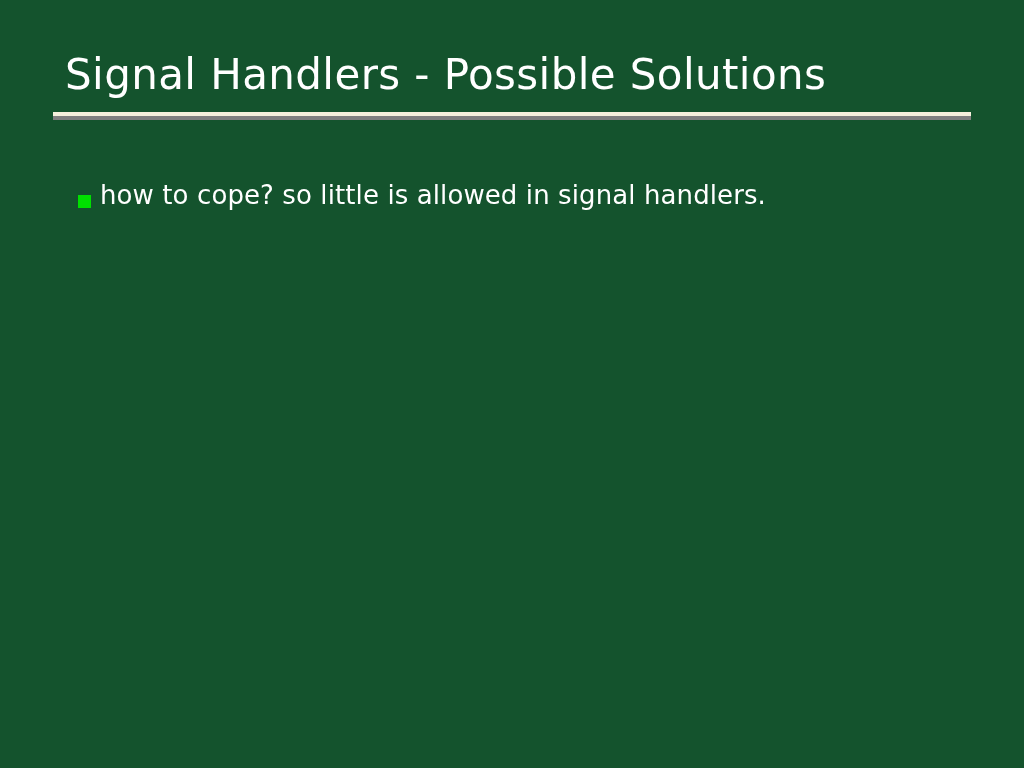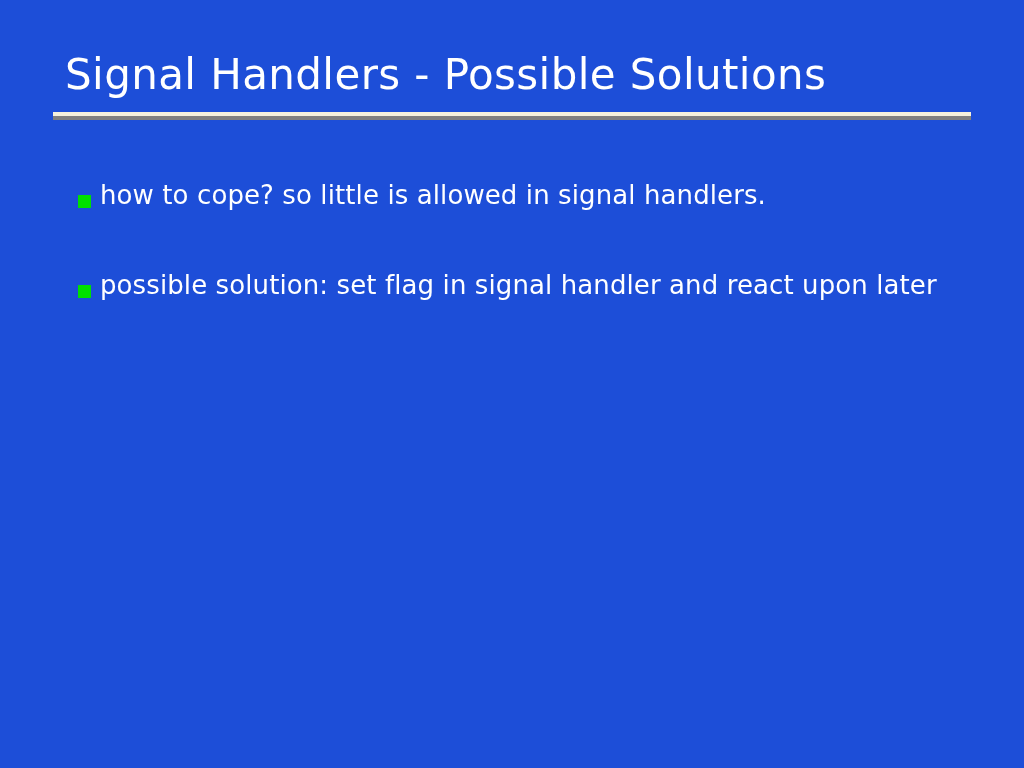--- a/index.html
+++ b/index.html
@@ -11,21 +11,21 @@
     height: 768px;
     overflow: hidden;
     background: #3A6DA5;
     font-family: "DejaVu Sans", sans-serif;
   }
 
   #slide {
     position: relative;
     width: 1024px;
     height: 768px;
-    background: #1d4ed8;
+    background: #14532d;
     box-sizing: border-box;
   }
 
   
   #title-block {
     position: absolute;
     left: 53px;
     top: 48px;
     width: 918px;
   }
@@ -103,20 +103,16 @@
     <div id="title-rule-shadow"></div>
   </div>
 
   <div id="body-block">
 
     <div class="bullet-row">
       <span class="bullet-marker"></span>
       <span class="bullet-text">how to cope? so little is allowed in signal handlers.</span>
     </div>
 
-    <div class="bullet-row">
-      <span class="bullet-marker"></span>
-      <span class="bullet-text">possible solution: set flag in signal handler and react upon later</span>
-    </div>
 
   </div>
 
 </div>
 
 </body></html>

